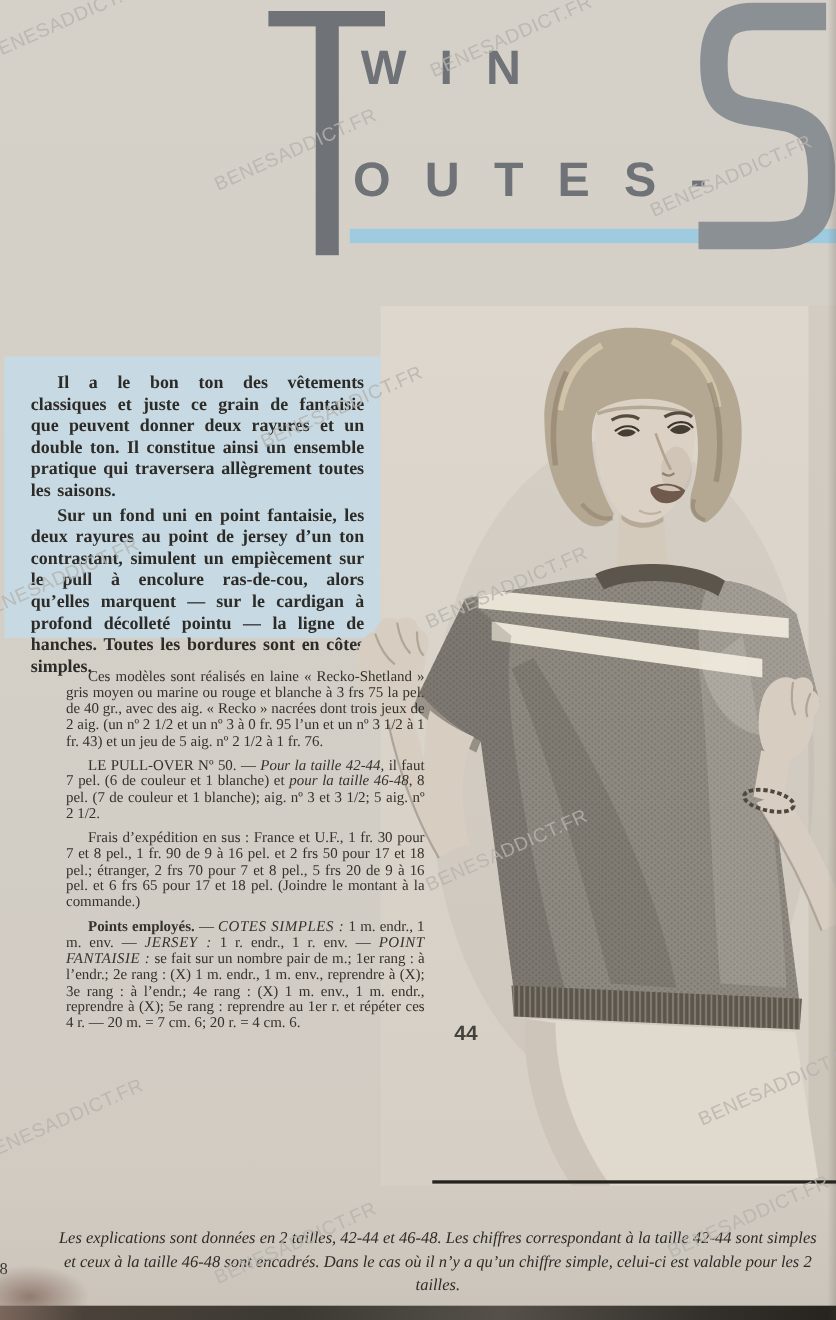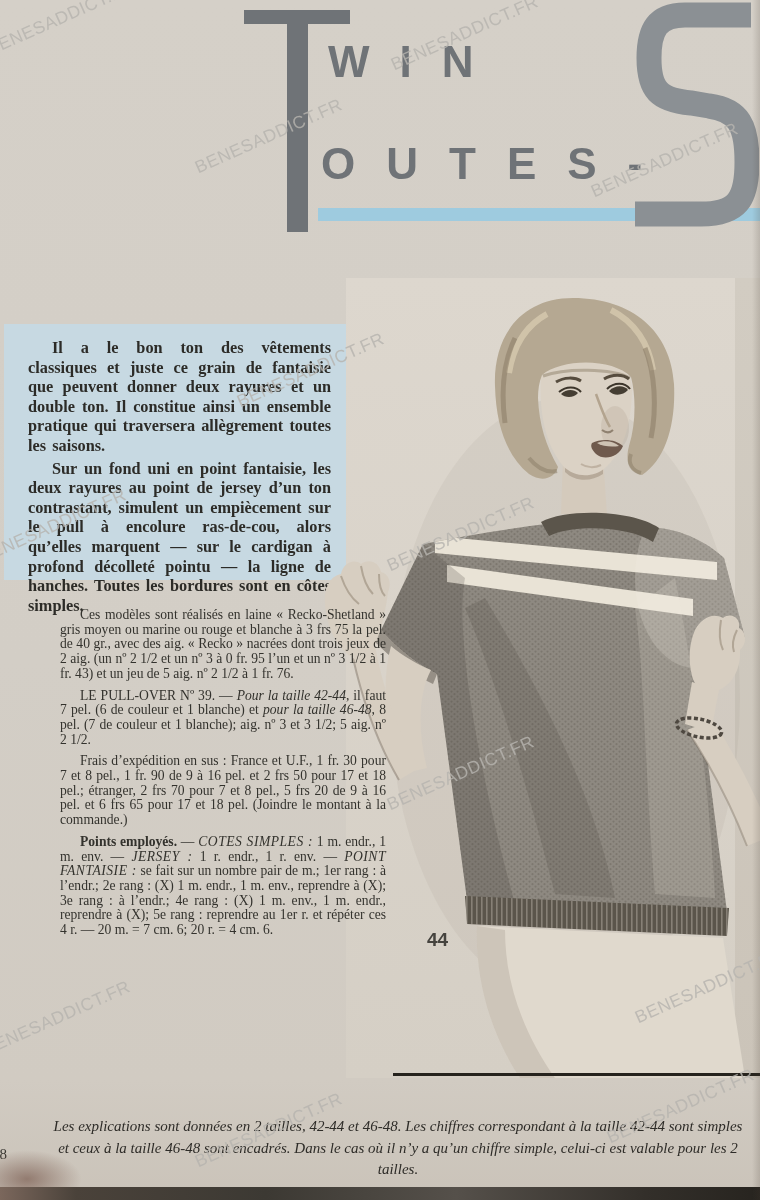--- a/index.html
+++ b/index.html
@@ -36,21 +36,21 @@
     background:#c7d9e2; box-sizing:border-box; padding:14px 15px 0 24px;
   }
   .intro-panel p{
     margin:0 0 3px 0; text-indent:24px; text-align:justify;
     font-weight:700; font-size:16.3px; line-height:19.6px; color:#2c2b27; word-spacing:2px;
   }
 
   
   .photo{position:absolute;left:315px;top:278px;width:445px;height:800px;z-index:2;}
   .photo-label{
-    position:absolute;left:427px;top:929px;z-index:4;
+    position:absolute;left:413px;top:929px;z-index:4;
     font-family:"Liberation Sans", sans-serif;font-weight:700;font-size:19px;color:#45433e;text-align:right;
   }
 
   
   .col{
     position:absolute;left:20px;top:608px;width:326px;z-index:3;
     font-size:13.6px;line-height:14.7px;color:#33322d;text-align:justify;margin-left:40px;
   }
   .col p{margin:0 0 0 0;text-indent:20px;}
   .col p + p{margin-top:7px;}
@@ -208,21 +208,21 @@
         <ellipse cx="384" cy="450" rx="23" ry="9" transform="rotate(12 384 450)" fill="none" stroke="#4e4840" stroke-width="3.5" stroke-dasharray="4 2.5"></ellipse>
       </g>
     </svg>
   </div>
   <span class="photo-label">44</span>
 
   <main class="col">
     <p>Ces modèles sont réalisés en laine « Recko-Shetland » gris moyen ou marine ou rouge et blanche à 3 frs 75 la pel. de 40 gr., avec des aig. « Recko » nacrées dont trois jeux de 2 aig. (un nº 2 1/2 et un nº 3 à 0 fr. 95 l’un et un nº 3 1/2 à 1 fr. 43) et un jeu de 5 aig. nº 2 1/2 à 1 fr. 76.</p>
 
 
-    <p><span>LE PULL-OVER Nº 39.</span><span> — </span><span class="ital">Pour la taille 42-44</span><span>, il faut 7 pel. (6 de couleur et 1 blanche) et </span><span class="ital">pour la taille 46-48</span><span>, 8 pel. (7 de couleur et 1 blanche); aig. nº 3 et 3 1/2; 5 aig. nº 2 1/2.</span></p>
+    <p><span>LE PULL-OVER Nº 50.</span><span> — </span><span class="ital">Pour la taille 42-44</span><span>, il faut 7 pel. (6 de couleur et 1 blanche) et </span><span class="ital">pour la taille 46-48</span><span>, 8 pel. (7 de couleur et 1 blanche); aig. nº 3 et 3 1/2; 5 aig. nº 2 1/2.</span></p>
 
 
     <p>Frais d’expédition en sus : France et U.F., 1 fr. 30 pour 7 et 8 pel., 1 fr. 90 de 9 à 16 pel. et 2 frs 50 pour 17 et 18 pel.; étranger, 2 frs 70 pour 7 et 8 pel., 5 frs 20 de 9 à 16 pel. et 6 frs 65 pour 17 et 18 pel. (Joindre le montant à la commande.)</p>
 
     <p><span class="lead-bold">Points employés.</span><span> — </span><span class="ital-caps">COTES SIMPLES :</span><span> 1 m. endr., 1 m. env. — </span><span class="ital-caps">JERSEY :</span><span> 1 r. endr., 1 r. env. — </span><span class="ital-caps">POINT FANTAISIE :</span><span> se fait sur un nombre pair de m.; 1er rang : à l’endr.; 2e rang : (X) 1 m. endr., 1 m. env., reprendre à (X); 3e rang : à l’endr.; 4e rang : (X) 1 m. env., 1 m. endr., reprendre à (X); 5e rang : reprendre au 1er r. et répéter ces 4 r. — 20 m. = 7 cm. 6; 20 r. = 4 cm. 6.</span></p>
   </main>
 
   <div class="rule"></div>
 
   <footer class="footnote">

